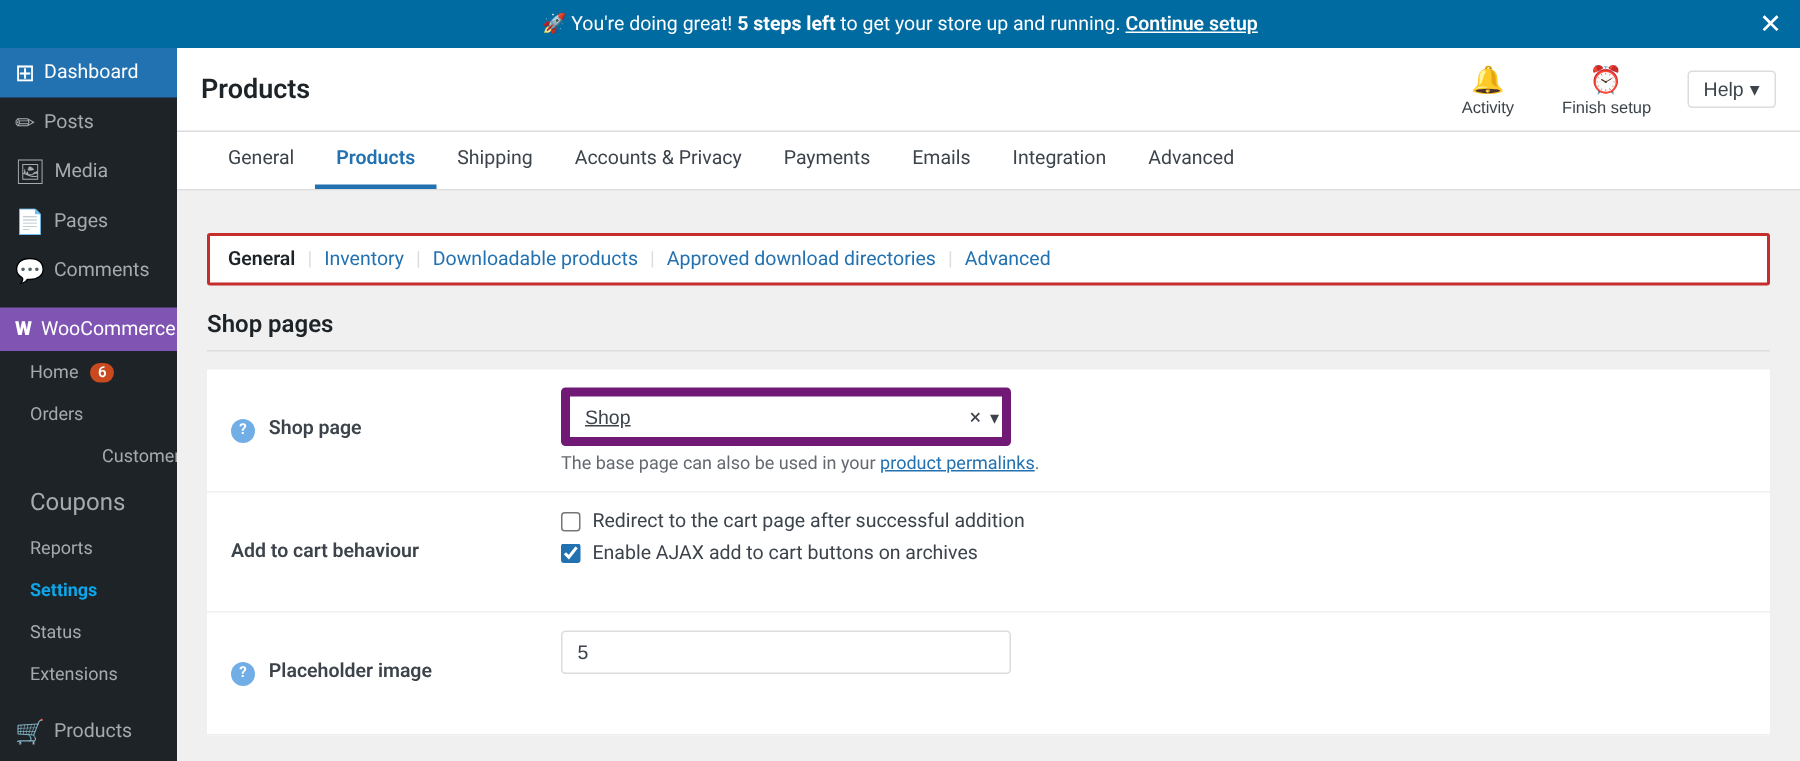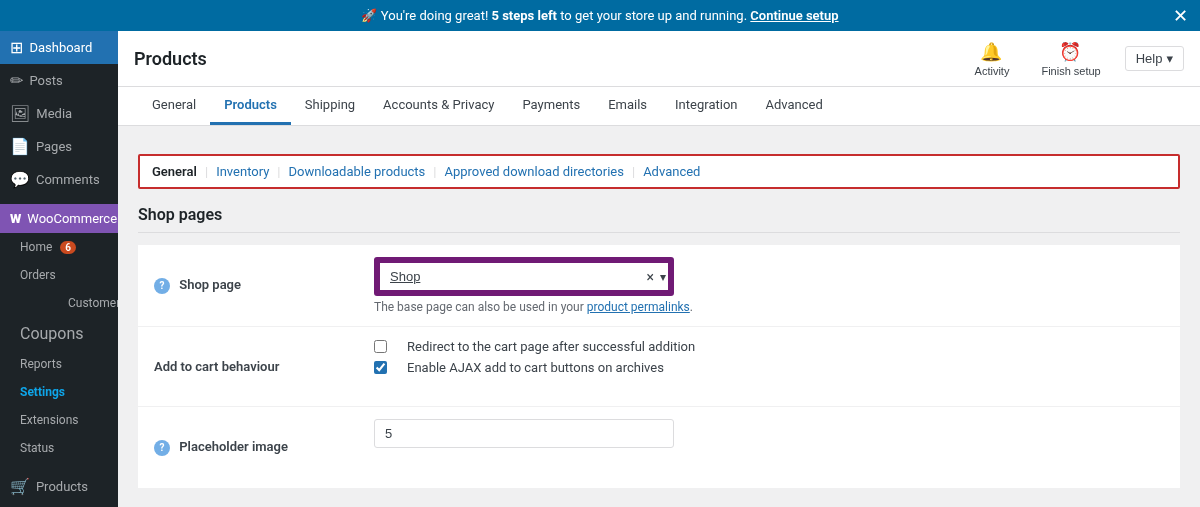--- a/index.html
+++ b/index.html
@@ -133,21 +133,21 @@
 
     .help-icon {
       display: inline-flex; align-items: center; justify-content: center;
       width: 16px; height: 16px; border-radius: 50%; background: #72aee6;
       color: #fff; font-size: 10px; font-weight: 700; cursor: pointer; margin-right: 6px;
     }
 
     .desc-text { font-size: 12px; color: #646970; margin-top: 4px; }
     .desc-text a { color: #2271b1; }
 
-    .checkbox-row { display: flex; align-items: center; gap: 20px; margin-bottom: 6px; }
+    .checkbox-row { display: flex; align-items: center; gap: 8px; margin-bottom: 6px; }
     .checkbox-ctrl { accent-color: #2271b1; cursor: pointer; }
 
     .woo-logo { color: #96588a; font-weight: 700; font-size: 13px; }
 
     .divider { height: 1px; background: #3c434a; margin: 4px 0; opacity: 0.3; }
   </style>
 </head>
 <body>
 
 <div class="notice-bar">
@@ -199,24 +199,24 @@
     <div class="sidebar-item" style="padding-left:20px;font-size:16px;">
       <span>Coupons</span>
     </div>
     <div class="sidebar-item" style="padding-left:20px;font-size:12px;">
       <span>Reports</span>
     </div>
     <div class="sidebar-item" style="padding-left:20px;font-size:12px;font-weight:700;color:#0ea5e9;">
       <span>Settings</span>
     </div>
     <div class="sidebar-item" style="padding-left:20px;font-size:12px;">
+      <span>Status</span>
+    </div>
+    <div class="sidebar-item" style="padding-left:20px;font-size:12px;">
       <span>Extensions</span>
-    </div>
-    <div class="sidebar-item" style="padding-left:20px;font-size:12px;">
-      <span>Status</span>
     </div>
     <div class="divider"></div>
     <div class="sidebar-item">
       <span class="icon">🛒</span>
       <span>Products</span>
     </div>
     <div class="sidebar-item">
       <span class="icon">📊</span>
 
     </div>

